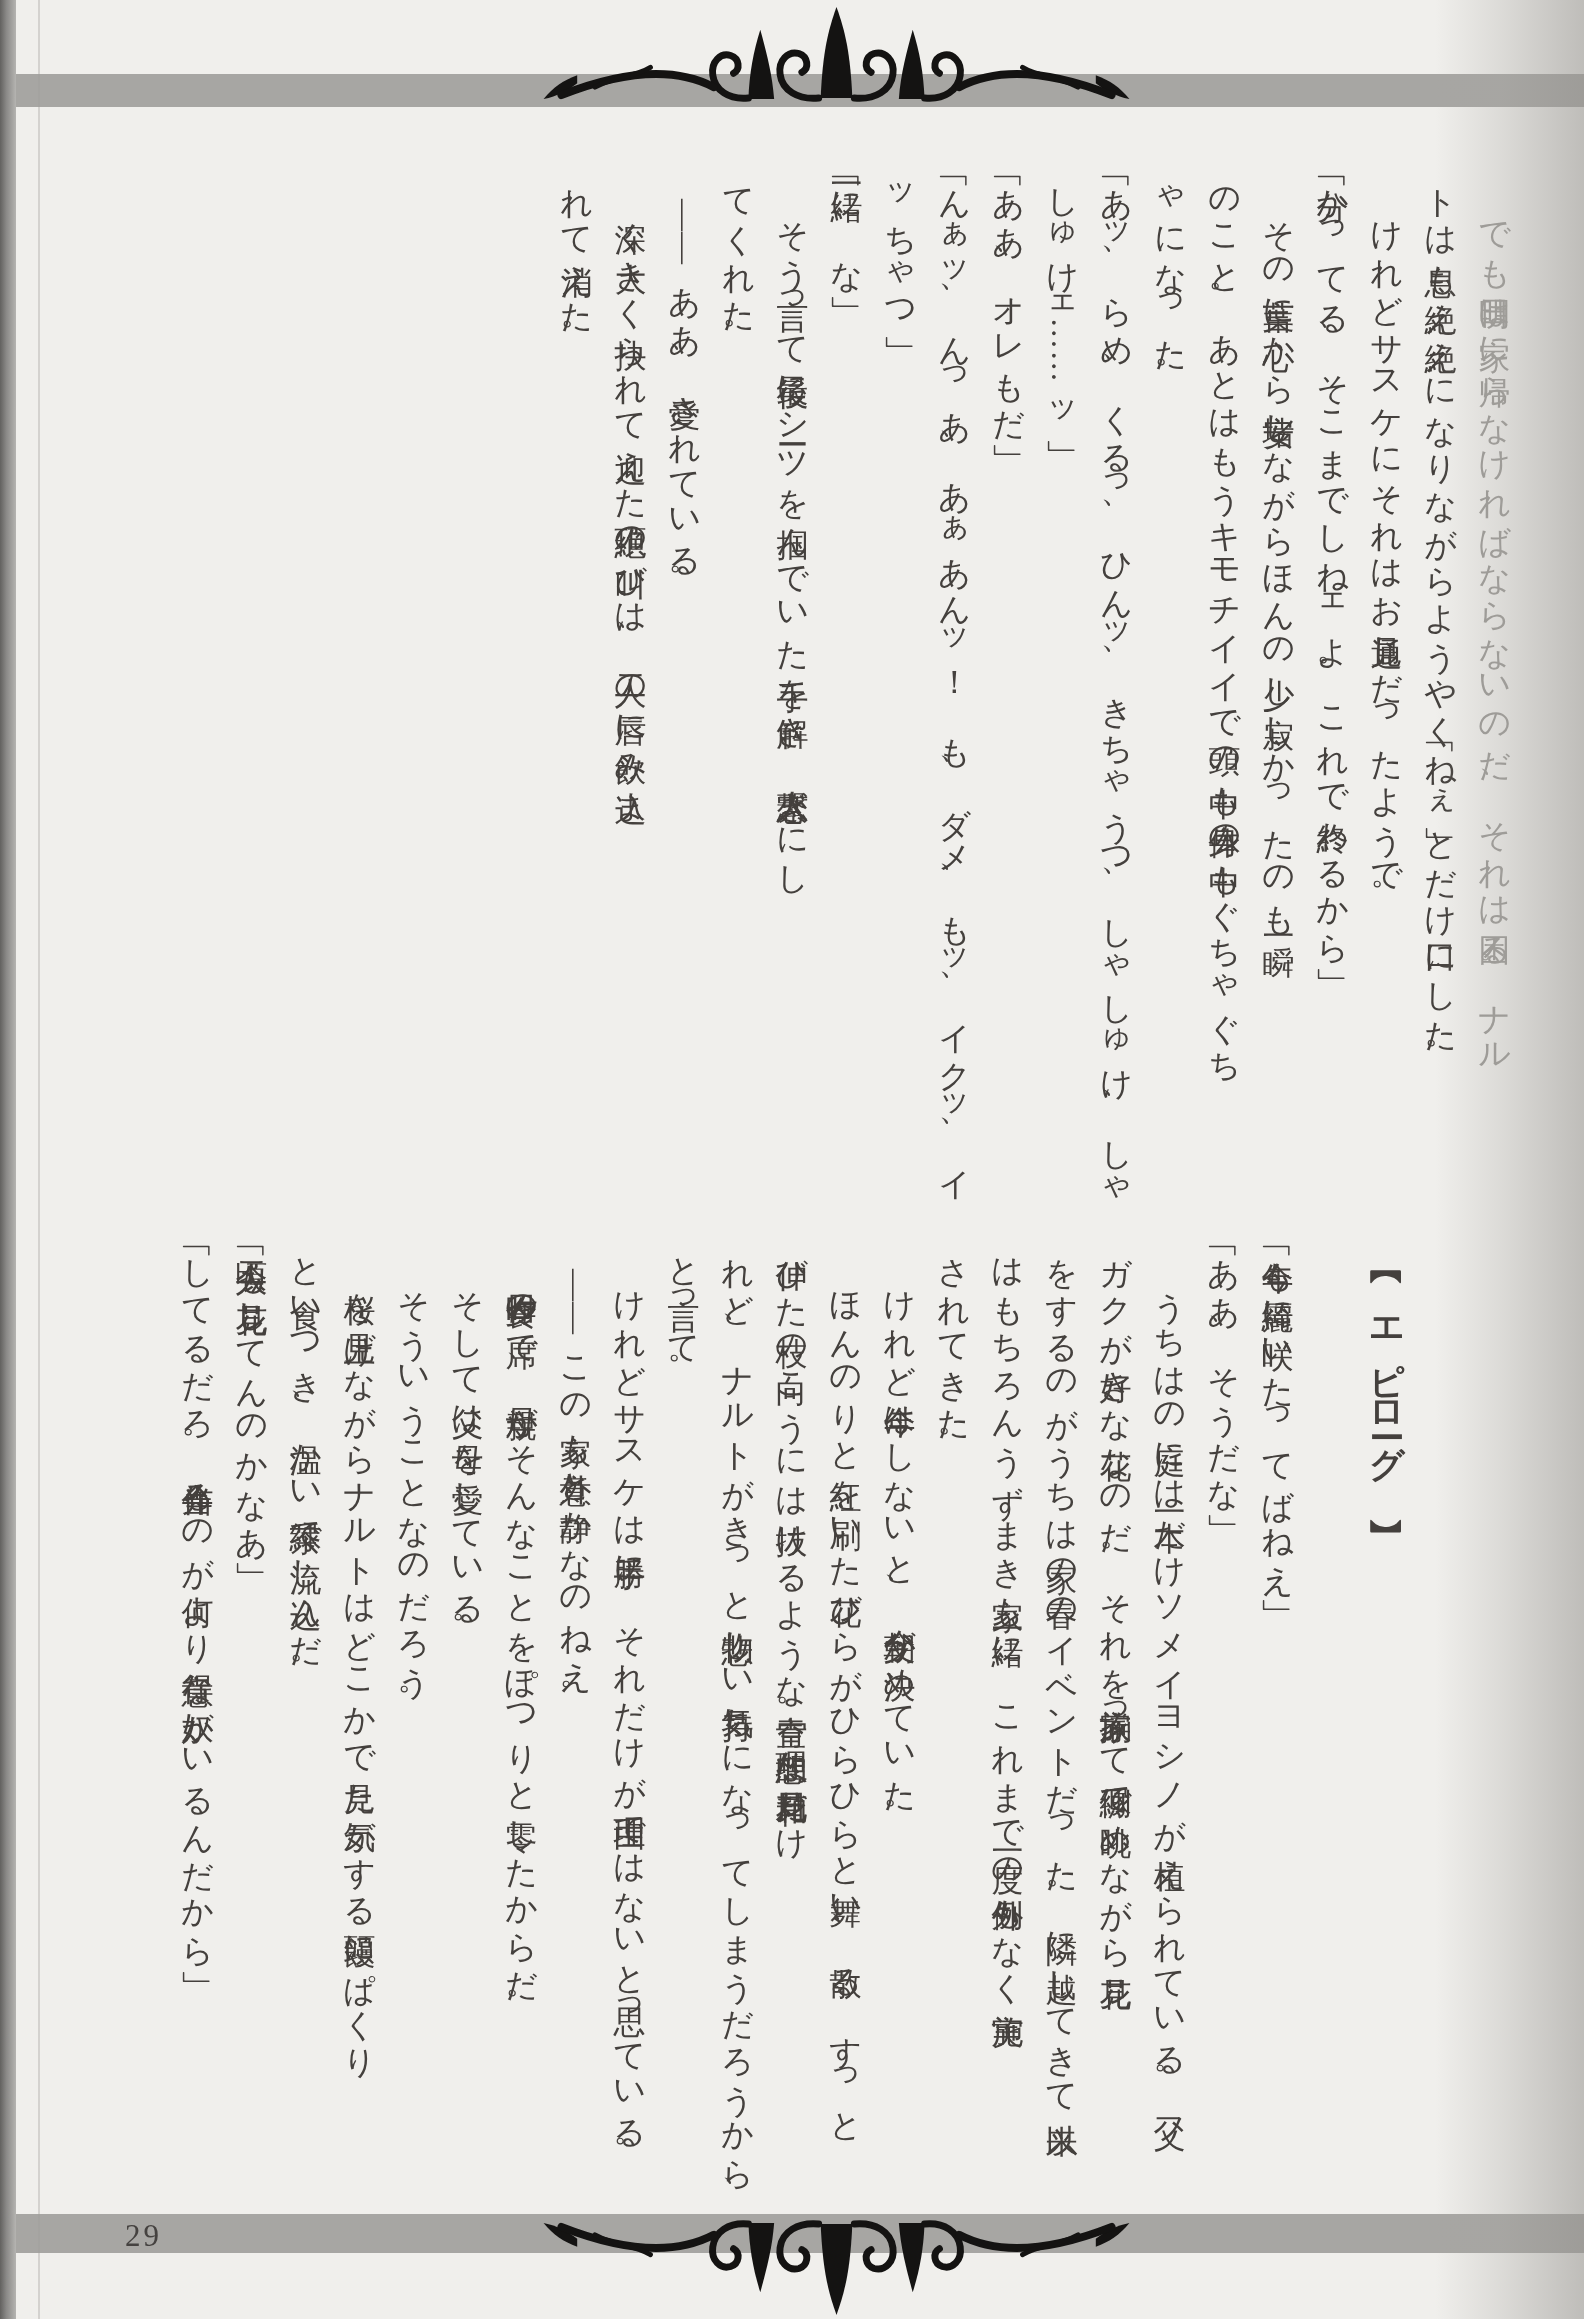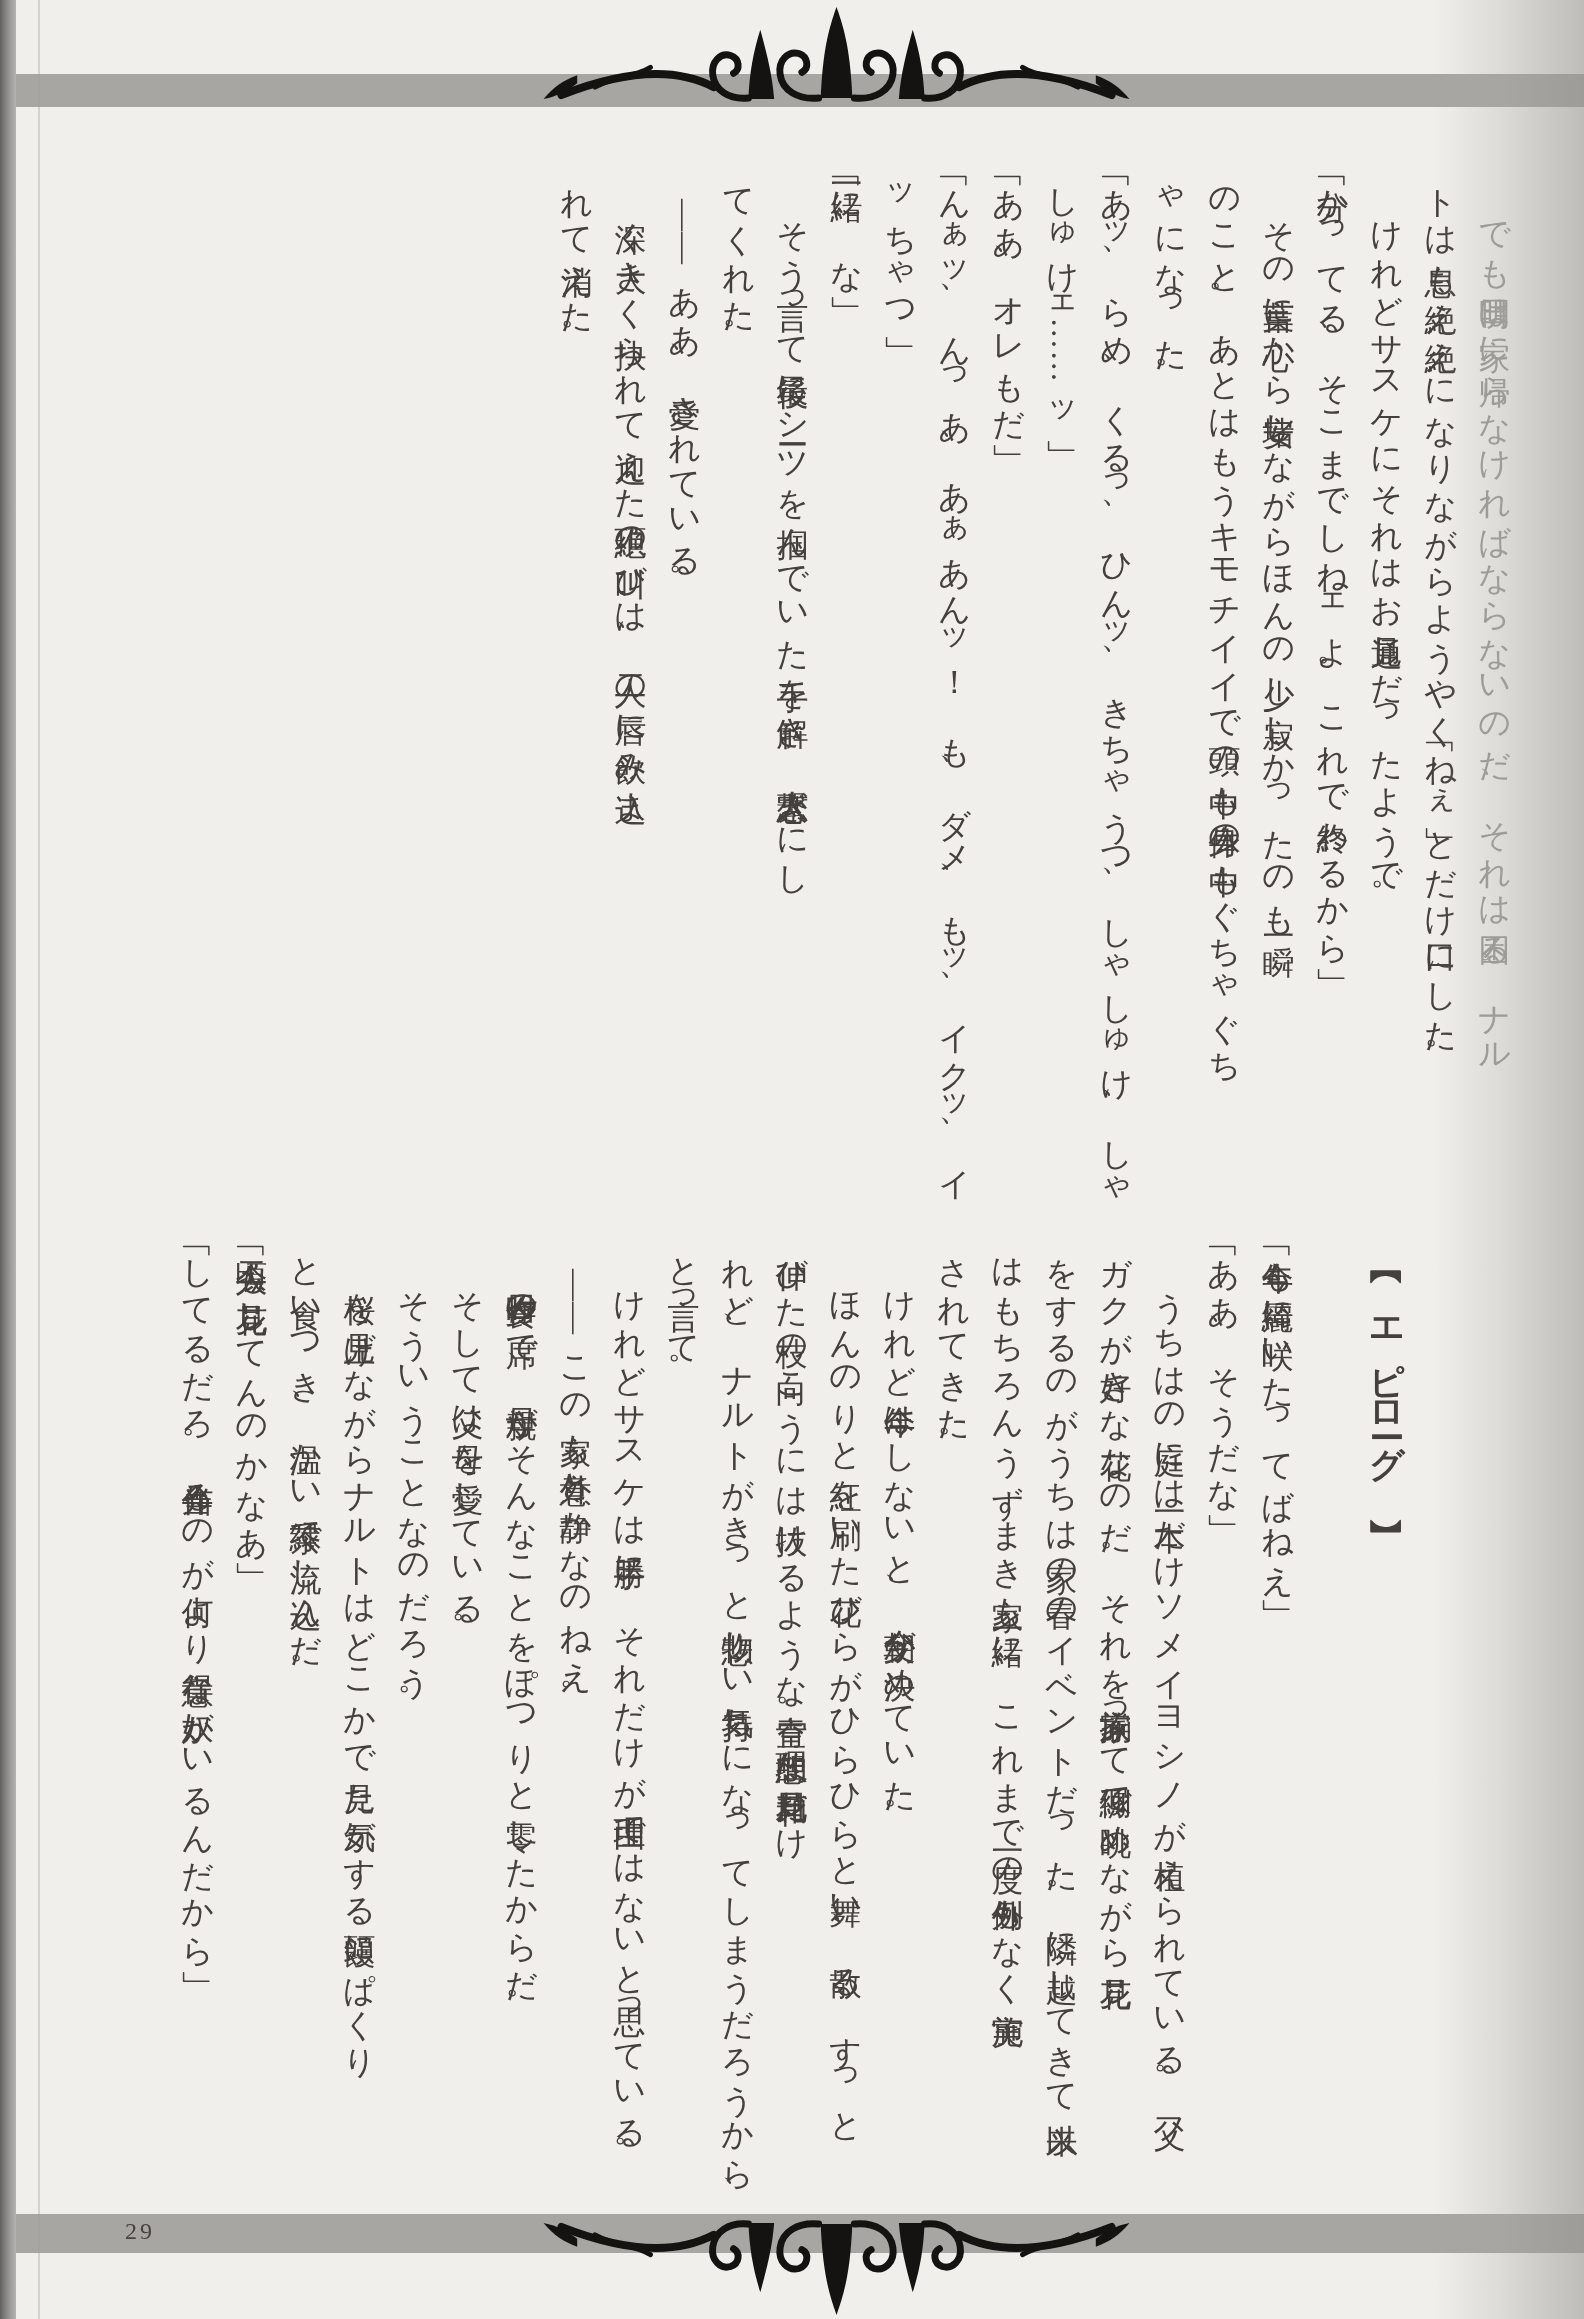--- a/index.html
+++ b/index.html
@@ -39,21 +39,21 @@
   
   .top-block .tline:first-child{color:var(--faded_text);filter:blur(0.7px);}
   .epi-heading{
     display:block;white-space:pre;
     font-weight:bold;font-size:35px;
     padding-top:24px;
     margin-left:54px; 
   }
   .page-number{
     position:absolute;left:125px;top:2218px;
-    font-size:24px;letter-spacing:3px;
+    font-size:31px;letter-spacing:3px;
     color:var(--page_number);
   }
   .edge-left{
     position:absolute;left:0;top:0;width:16px;height:100%;
     background:linear-gradient(to right,#62615f,#8a8987 40%,#b5b4b1);
   }
   .edge-line{
     position:absolute;left:38px;top:0;width:2px;height:100%;
     background:rgba(160,158,154,0.35);
   }

